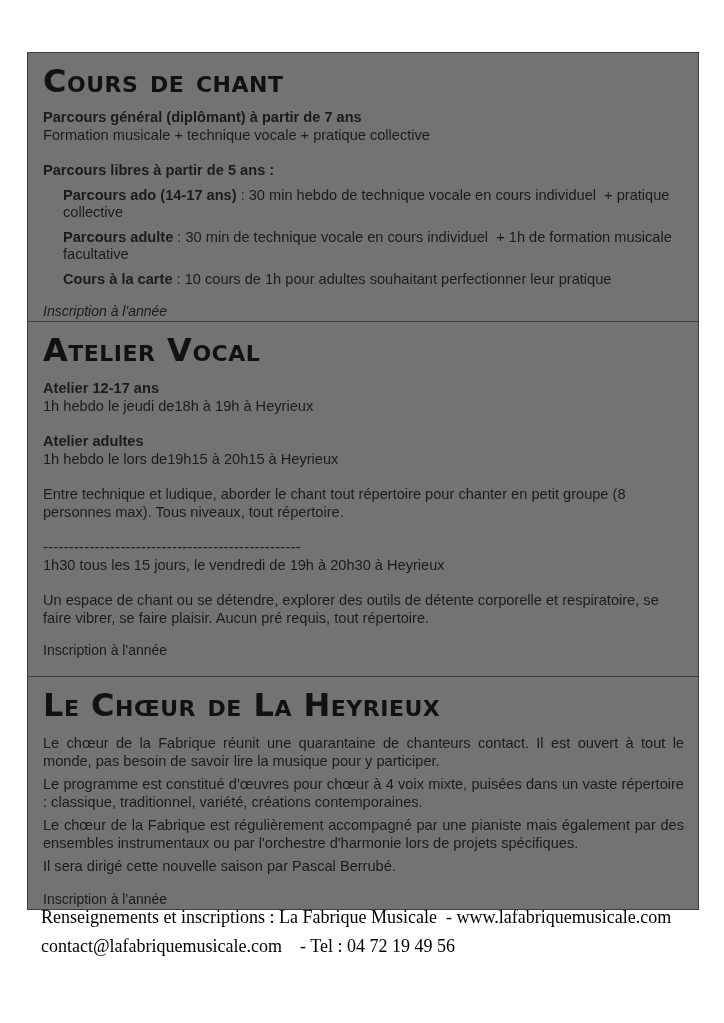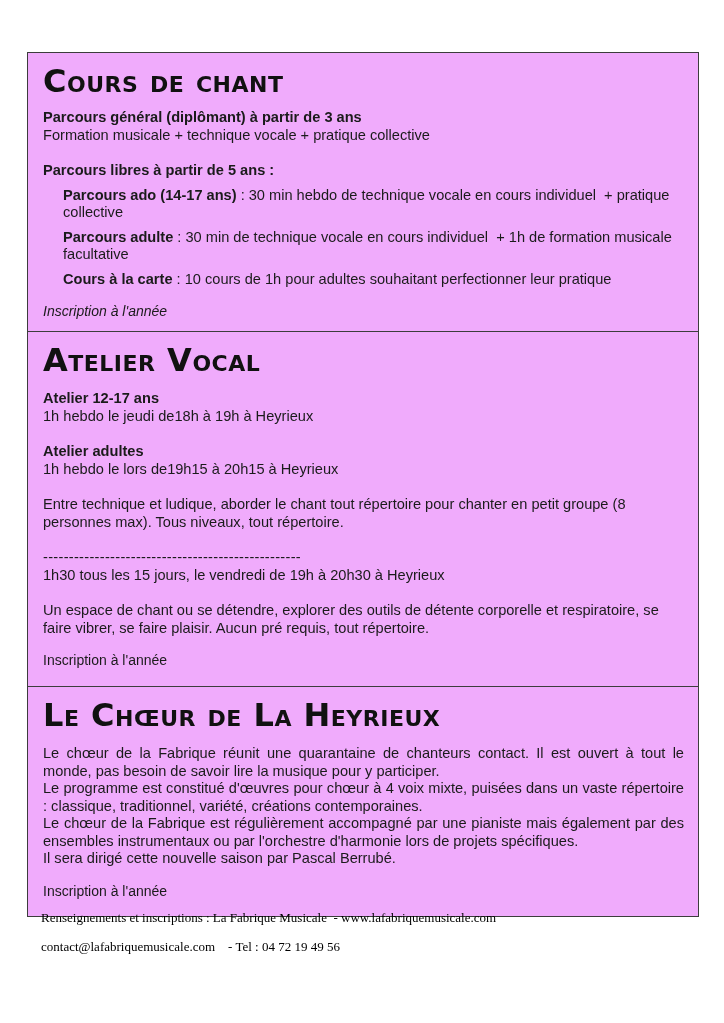--- a/index.html
+++ b/index.html
@@ -17,22 +17,22 @@
   }
   .boxes {
     position: absolute;
     left: 27px;
     top: 52px;
     width: 672px;
   }
   .section {
     box-sizing: border-box;
     border: 1.5px solid #3d3d3d;
-    padding: 8px 14px 12px 15px;
-    background: #f0abfc;
+    padding: 8px 14px 2px 15px;
+    background: #737373;
   }
   .section + .section { border-top: none; }
   .sec-chant  { min-height: 261px; }
   .sec-vocal  { min-height: 355px; }
   .sec-choeur { min-height: 230px; }
 
   h1.heading {
     margin: 2px 0 0 0;
     font-family: "DejaVu Sans", sans-serif;
     font-weight: 700;
@@ -45,21 +45,21 @@
   p {
     margin: 0;
     font-size: 14.6px;
     line-height: 17.5px;
     white-space: pre-wrap;
   }
   .b { font-weight: 700; }
   .mt10 { margin-top: 10px; }
   .mt12 { margin-top: 12px; }
   .mt18 { margin-top: 18px; }
-  .mt6  { margin-top: 0; }
+  .mt6  { margin-top: 6px; }
   .sub  { margin-left: 20px; margin-top: 7px; }
   .note {
     font-size: 14px;
     line-height: 15px;
     margin-top: 16px;
   }
   .italic { font-style: italic; }
   .divider {
     margin-top: 18px;
     letter-spacing: 0.3px;
@@ -68,31 +68,31 @@
 
   .footer {
     position: absolute;
     left: 41px;
     top: 908px;
     font-family: "Liberation Serif", serif;
     font-size: 15.5px;
     line-height: 19px;
     color: #000000;
   }
-  .footer p { font-size: 13px; line-height: 19px; margin: 0 0 10px 0; font-family: "Liberation Serif", serif; }
+  .footer p { font-size: 18px; line-height: 19px; margin: 0 0 10px 0; font-family: "Liberation Serif", serif; }
 </style>
 </head>
 <body>
 
 <div class="boxes">
 
   <section class="section sec-chant">
     <h1 class="heading">Cours de chant</h1>
 
-    <p class="b mt10">Parcours général (diplômant) à partir de 3 ans</p>
+    <p class="b mt10">Parcours général (diplômant) à partir de 7 ans</p>
     <p>Formation musicale + technique vocale + pratique collective</p>
 
     <p class="b mt18">Parcours libres à partir de 5 ans :</p>
 
     <p class="sub"><span class="b">Parcours ado (14-17 ans)</span><span> : 30 min hebdo de technique vocale en cours individuel  + pratique collective</span></p>
     <p class="sub"><span class="b">Parcours adulte</span><span> : 30 min de technique vocale en cours individuel  + 1h de formation musicale facultative</span></p>
     <p class="sub"><span class="b">Cours à la carte</span><span> : 10 cours de 1h pour adultes souhaitant perfectionner leur pratique</span></p>
 
     <p class="note italic">Inscription à l'année</p>
   </section>

